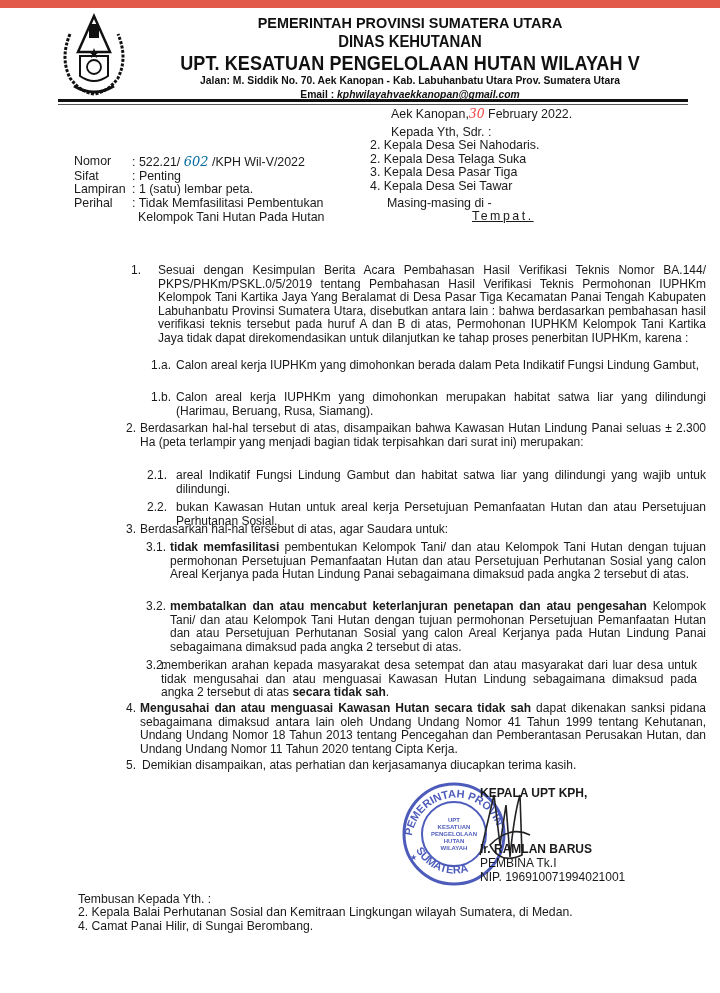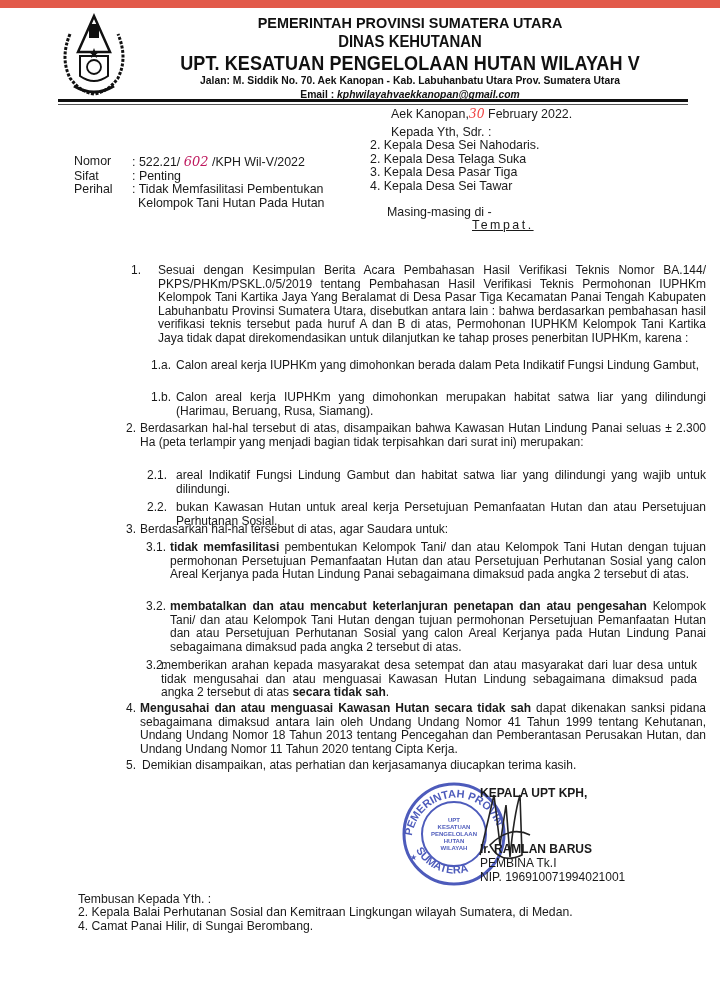--- a/index.html
+++ b/index.html
@@ -17,29 +17,29 @@
   .h4 { top: 74px; font-size: 11.5px; font-weight: bold; transform: scaleX(0.9); }
   .h5 { top: 88px; font-size: 11.5px; font-weight: bold; transform: scaleX(0.9); }
   .h5 .email { font-style: italic; text-decoration: underline; }
   .rule1 { position: absolute; left: 58px; top: 99px; width: 630px; height: 3px; background: #111; }
   .rule2 { position: absolute; left: 58px; top: 104px; width: 630px; height: 1px; background: #555; }
 
   .meta { position: absolute; left: 74px; top: 124px; font-size: 12.4px; line-height: 13.7px; margin-top: 31px; }
   .meta .row { display: flex; white-space: nowrap; }
   .meta .lbl { width: 54px; }
   .meta .val { padding-left: 4px; }
-  .meta .hand { font-family: "DejaVu Serif", serif; font-style: italic; font-size: 13px; color: #be185d; }
+  .meta .hand { font-family: "DejaVu Serif", serif; font-style: italic; font-size: 13px; color: #0369a1; }
   .meta .cont { padding-left: 64px; white-space: nowrap; }
   .meta .u { text-decoration: underline; }
 
   .recip { position: absolute; left: 370px; top: 107px; font-size: 12.4px; line-height: 13.6px; white-space: nowrap; }
   .recip .date { padding-left: 21px; margin-bottom: 4px; }
   .recip .kep { padding-left: 21px; }
   .recip .hand { font-family: "DejaVu Serif", serif; font-style: italic; color: #ef4444; }
-  .recip .masing { padding-left: 17px; margin-top: 12px; }
+  .recip .masing { padding-left: 17px; margin-top: 3px; }
   .recip .tempat { padding-left: 102px; letter-spacing: 2.5px; text-decoration: underline; }
 
   .body { position: absolute; left: 0; top: 0; width: 720px; font-size: 12px; line-height: 13.5px; }
   .p { position: absolute; text-align: justify; }
   .p b { font-weight: bold; }
   .num { position: absolute; }
 
   .sign { position: absolute; left: 480px; top: 786px; font-size: 12px; line-height: 14px; white-space: nowrap; }
   .sign .b { font-weight: bold; }
   .stamp { position: absolute; left: 398px; top: 776px; width: 112px; height: 112px; opacity: 0.85; }
@@ -76,20 +76,24 @@
 <div class="meta">
   <div class="row">
     <span class="lbl">Nomor</span>
     <span class="val">
       <span>: 522.21/ </span><span class="hand">602</span><span> /KPH Wil-V/2022</span>
     </span>
   </div>
   <div class="row">
     <span class="lbl">Sifat</span>
     <span class="val">: Penting</span>
+  </div>
+  <div class="row">
+    <span class="lbl">Lampiran</span>
+    <span class="val">: 1 (satu) lembar peta.</span>
   </div>
   <div class="row">
     <span class="lbl">Perihal</span>
     <span class="val">: Tidak Memfasilitasi Pembentukan</span>
   </div>
   <div class="cont">Kelompok Tani Hutan Pada Hutan</div>
 </div>
 
 <div class="recip">
   <div class="date">

